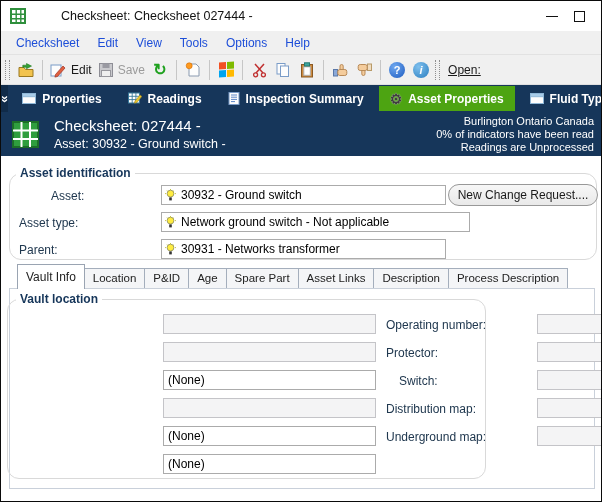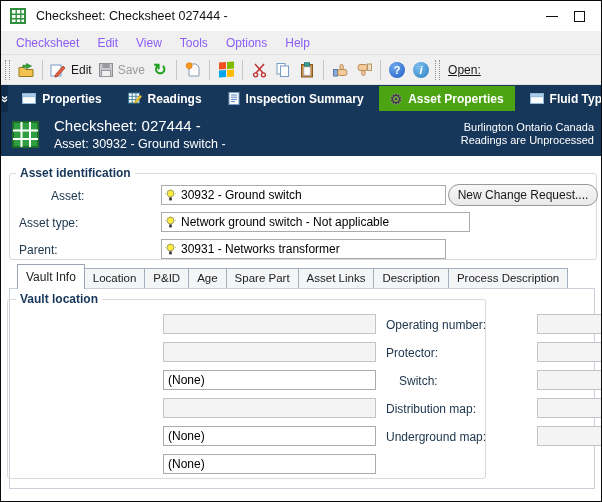--- a/index.html
+++ b/index.html
@@ -3,30 +3,30 @@
 <meta charset="utf-8">
 <style>
   * { margin:0; padding:0; box-sizing:border-box; font-family:"Liberation Sans", sans-serif; }
   html,body { background:#d6d6d6; }
   .window{
     position:relative; width:602px; height:502px; background:#fff;
     border:1px solid #0a0a0a; overflow:hidden;
   }
   
   .titlebar{ position:absolute; left:0; top:0; right:0; height:30px; background:#fff;
-    display:flex; align-items:center; padding-left:9px; }
+    display:flex; align-items:center; padding-left:9px;gap:25px; }
   .titlebar .apptitle{ font-size:12.5px; color:#111; margin-left:10px; }
   .winbtns{ margin-left:auto; display:flex; align-items:center; gap:16px; padding-right:16px; }
   .btn-min{ width:12px; height:11px; position:relative; cursor:default;}
   .btn-min::after{ content:""; position:absolute; left:0; right:0; top:5px; height:1px; background:#111;}
   .btn-max{ width:11px; height:11px; border:1px solid #111; }
   
   .menubar{ position:absolute; left:0; top:30px; right:0; height:23px; background:#f0f0f0;
     display:flex; align-items:center; padding-left:6px; }
-  .menu-item{ font-size:12px; color:#8b5cf6; padding:0 9px; }
+  .menu-item{ font-size:12px; color:#1d4ed8; padding:0 9px; }
   
   .toolbar{ position:absolute; left:0; top:53px; right:0; height:31px; background:#f0f0f0;
     border-top:1px solid #e2e2e2; border-bottom:1px solid #e0e0e0;
     display:flex; align-items:center; padding-left:2px; }
   .grip{ width:5px; height:20px; border-left:1px dotted #8f8f8f; border-right:1px dotted #8f8f8f; margin:0 4px 0 2px;}
   .tsep{ width:1px; height:20px; background:#c6c6c6; margin:0 4px; }
   .tbtn{ height:24px; min-width:24px; display:flex; align-items:center; justify-content:center; gap:4px; padding:0 3px; }
   .tbtn .lbl{ font-size:12px; color:#1a1a1a; }
   .tbtn.disabled .lbl{ color:#9b9b9b; }
   .refresh-glyph{ font-size:16px; font-weight:bold; color:#1fa11f; line-height:16px; }
@@ -49,21 +49,21 @@
   
   .headerband{ position:absolute; left:0; top:111px; right:0; height:44px; background:#16365a;
     display:flex; align-items:center; }
   .headerband .hicon{ margin-left:11px; }
   .htext{ margin-left:15px; }
   .htitle{ color:#fff; font-size:15px; }
   .hsub{ color:#fff; font-size:12.5px; margin-top:3px;}
   .hstatus{ margin-left:auto; margin-right:7px; text-align:right; color:#fff; font-size:11px; line-height:13px; }
   
   .content{ position:absolute; left:0; top:155px; right:0; bottom:0; background:#fff; }
-  .groupbox{ position:absolute; border:1px solid #d9d9d9; border-radius:3px; }
+  .groupbox{ position:absolute; border:1px solid #d9d9d9; border-radius:12px; }
   .legend{ position:absolute; top:-8px; left:8px; background:#fff; padding:0 4px;
     font-size:12px; font-weight:bold; color:#16365a; white-space:nowrap;}
   .flabel{ position:absolute; font-size:12px; color:#20384f; white-space:nowrap; }
   .field{ position:absolute; height:20px; border:1px solid #ababab; background:#fff;
     display:flex; align-items:center; font-size:12px; color:#000; padding-left:4px; white-space:nowrap; overflow:hidden;}
   .field.bulb{ padding-left:3px; gap:5px;margin-left:12px; }
   .field.disabled{ background:#f4f4f5; border-color:#c4c4c8; }
   .pushbtn{ position:absolute; height:22px; background:linear-gradient(#f7f7f7,#e9e9e9);
     border:1px solid #989898; font-size:12px; color:#1a1a1a; display:flex; align-items:center; justify-content:center; white-space:nowrap;}
   
@@ -233,20 +233,21 @@
     <svg class="svgicon hicon" width="27" height="27" viewBox="0 0 27 27">
       <rect x="1" y="1" width="25" height="25" fill="#2f9e3e" stroke="#1c6e28" stroke-width="2"></rect>
       <path d="M1 9.5h25M1 18h25M9.5 1v25M18 1v25" stroke="#ffffff" stroke-width="2"></path>
     </svg>
     <span class="htext">
       <div class="htitle">Checksheet: 027444 -</div>
       <div class="hsub">Asset: 30932 - Ground switch -</div>
     </span>
     <span class="hstatus">
       <div>Burlington Ontario Canada</div>
+      <div>0% of indicators  have been read</div>
       <div>Readings are Unprocessed</div>
     </span>
   </div>
 
   <div class="content">
 
     <div class="groupbox" style="left:8px; top:17px; width:588px; height:87px;">
       <span class="legend" style="left:6px;">Asset identification</span>
     </div>
     <span class="flabel" style="left:18px; top:33px;margin-left:32px;">Asset:</span>

